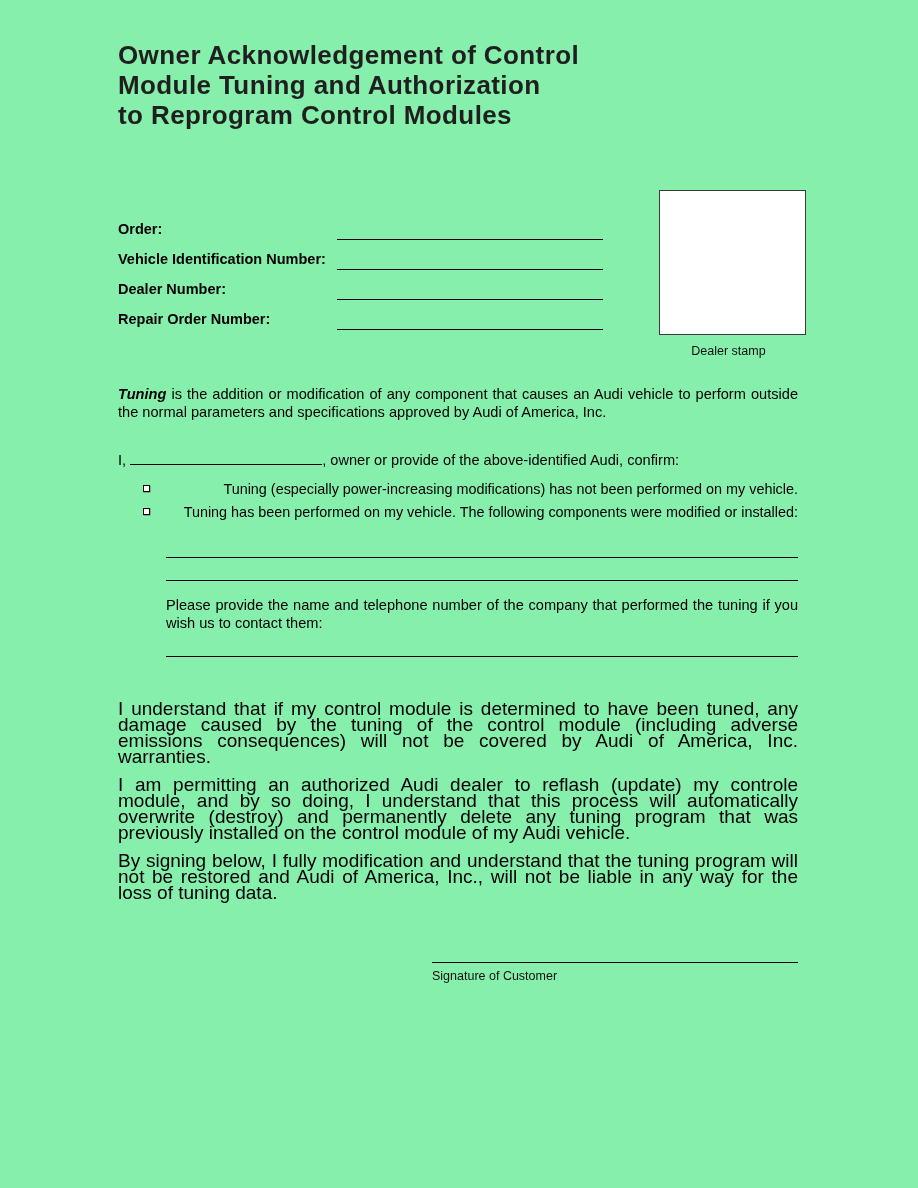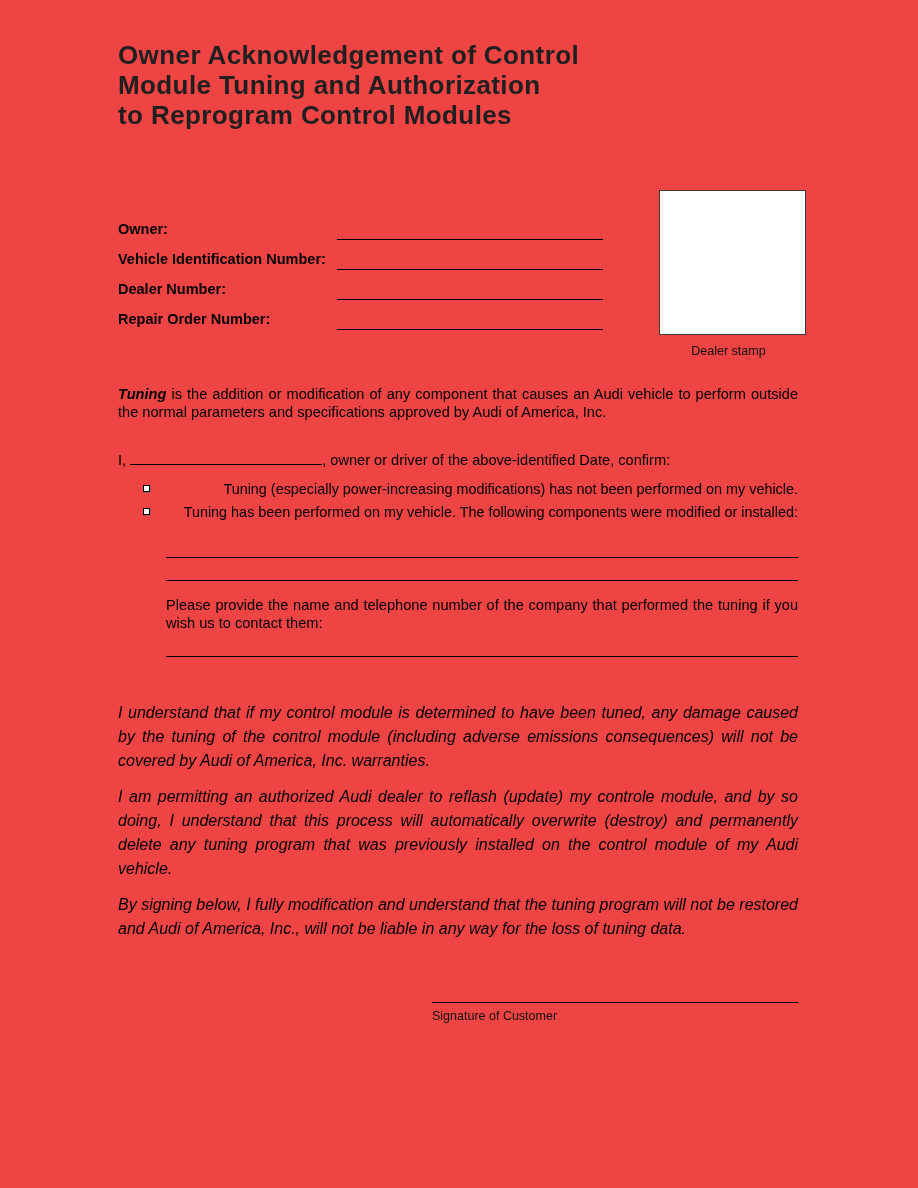--- a/index.html
+++ b/index.html
@@ -1,20 +1,20 @@
 <!DOCTYPE html>
 <html><head>
 <meta charset="utf-8">
 <style>
   * { margin: 0; padding: 0; box-sizing: border-box; }
   html, body { background: #ffffff; }
   .page {
     width: 918px;
     height: 1188px;
-    background: #ef4444;
+    background: #86efac;
     font-family: "Liberation Sans", sans-serif;
     color: #000000;
     padding: 40px 120px 0 118px;
     position: relative;
   }
   .title {
     font-size: 26px;
     line-height: 30px;
     font-weight: bold;
     letter-spacing: 0.4px;
@@ -42,40 +42,40 @@
     border: 1px solid #000; margin: 4px 13px 0 0;
     box-shadow: 0.5px 0.5px 0 #666;
     background: #fff;
   }
   .writein { margin-left: 48px; margin-top: 12px; }
   .writein-line { border-bottom: 1px solid #000; height: 25px; }
   .writein-line + .writein-line { height: 23px; }
   .note { margin-left: 48px; margin-top: 16px; font-size: 14.6px; line-height: 17.5px; text-align: justify; }
   .note-line { margin-left: 48px; border-bottom: 1px solid #000; height: 25px; }
   .paragraphs { margin-top: 44px; }
-  .para { font-size: 16px; line-height: 24px; text-align: justify; margin-top: 12px; font-style: italic; }
+  .para { font-size: 19px; line-height: 16px; text-align: justify; margin-top: 12px; }
   .signature-block { margin-top: 52px; margin-left: 314px; width: 366px; }
   .signature-line { border-bottom: 1px solid #000; height: 10px; }
   .signature-caption { text-align: left; font-size: 12.5px; margin-top: 6px; color: #111; }
 </style>
 </head>
 <body>
 
 <div class="page">
 
   <div class="title">
     <div>Owner Acknowledgement of Control</div>
     <div>Module Tuning and Authorization</div>
     <div>to Reprogram Control Modules</div>
   </div>
 
   <div class="fields-section">
     <div class="fields-col">
       <div class="field-row">
-        <div class="field-label">Owner:</div>
+        <div class="field-label">Order:</div>
         <div class="field-line"></div>
       </div>
       <div class="field-row">
         <div class="field-label">Vehicle Identification Number:</div>
         <div class="field-line"></div>
       </div>
       <div class="field-row">
         <div class="field-label">Dealer Number:</div>
         <div class="field-line"></div>
       </div>
@@ -89,21 +89,21 @@
       <div class="stamp-caption">Dealer stamp</div>
     </div>
   </div>
 
   <div class="intro">
     <span class="intro-lead">Tuning</span><span> is the addition or modification of any component that causes an Audi vehicle to perform outside the normal parameters and specifications approved by Audi of America, Inc.</span>
   </div>
 
   <div class="confirm">
     <span>I,</span>
-    <span class="inline-line"></span><span>, owner or driver of the above-identified Date, confirm:</span>
+    <span class="inline-line"></span><span>, owner or provide of the above-identified Audi, confirm:</span>
   </div>
 
   <div class="checkboxes">
     <div class="checkbox-item">
       <span class="checkbox-box"></span>
       <span>Tuning (especially power-increasing modifications) has not been performed on my vehicle.</span>
     </div>
     <div class="checkbox-item">
       <span class="checkbox-box"></span>
       <span>Tuning has been performed on my vehicle. The following components were modified or installed:</span>

